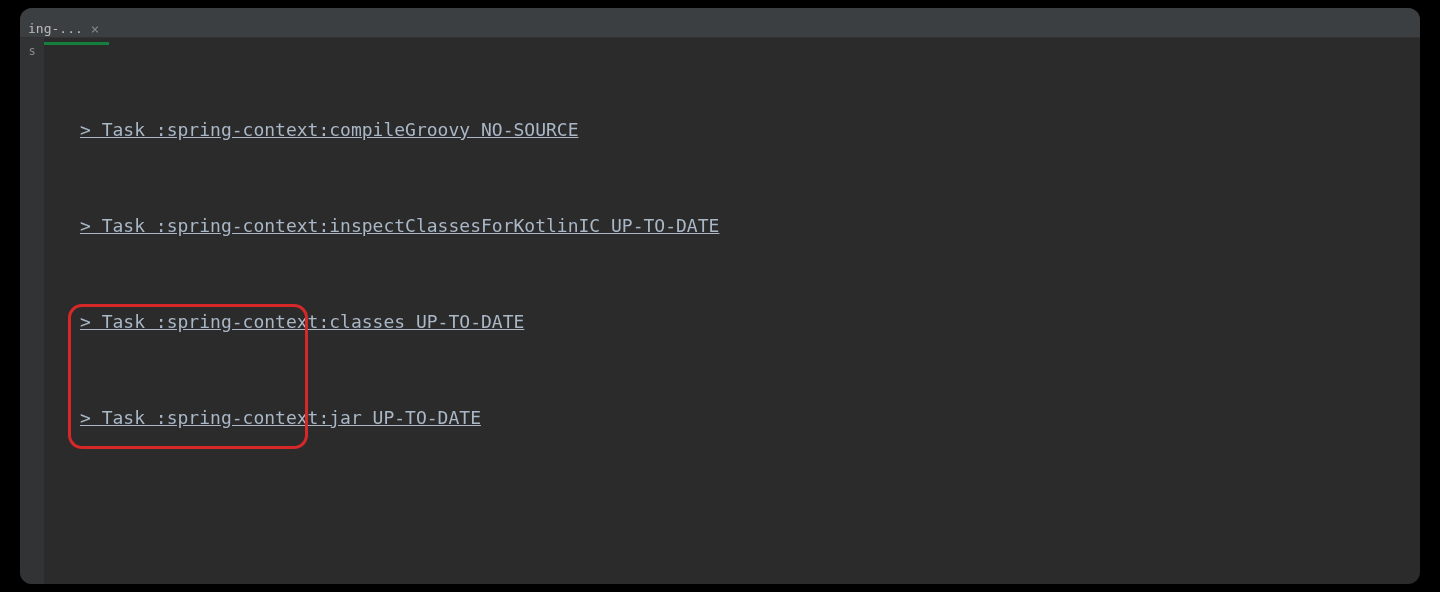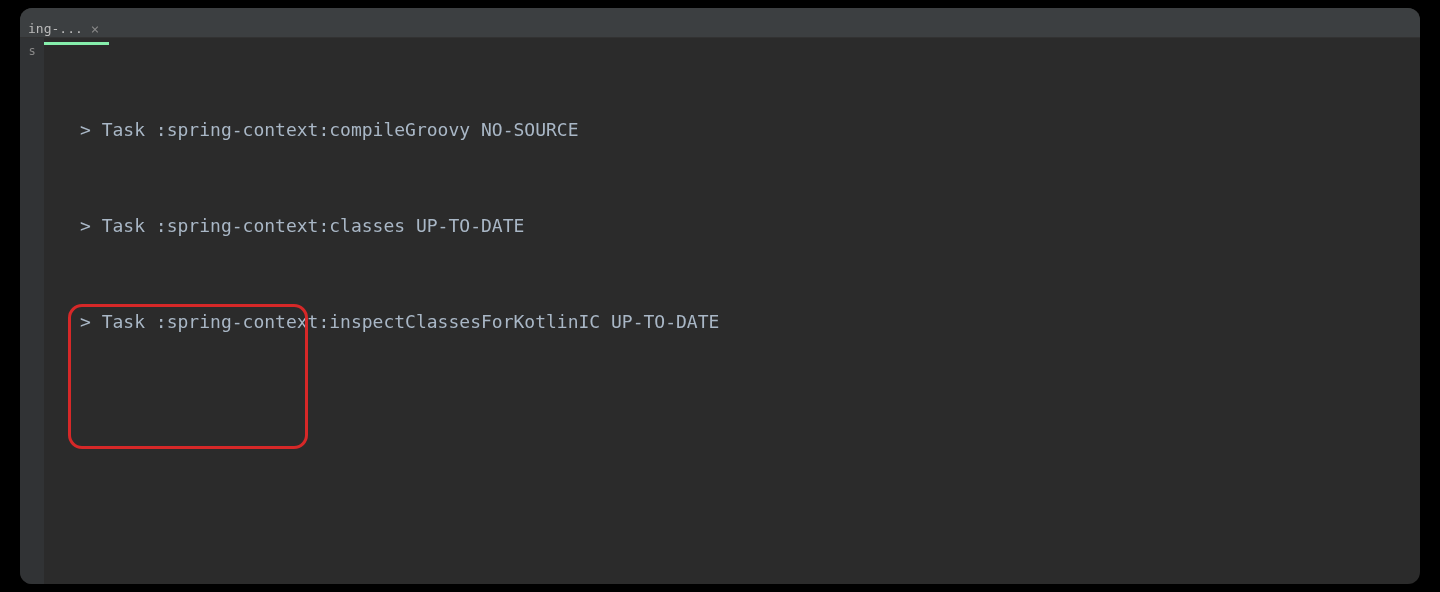--- a/index.html
+++ b/index.html
@@ -38,21 +38,21 @@
       display: flex;
       align-items: center;
       padding: 0 8px;
       height: 100%;
       color: #bbbbbb;
       font-size: 13px;
       position: relative;
       cursor: pointer;
     }
     .tab.active {
-      border-bottom: 3px solid #86efac;
+      border-bottom: 3px solid #15803d;
       margin-top: 15px;
     }
     .tab-close {
       margin-left: 6px;
       color: #888;
       font-size: 14px;
       cursor: pointer;
       padding: 0 2px;
     }
     .gutter {
@@ -76,20 +76,21 @@
       padding: 12px 12px 12px 60px;
       color: #a9b7c6;
       font-size: 18px;
       line-height: 32px;
       white-space: pre;
       position: relative;
     }
     .console-line {
       display: block;
       min-height: 32px;
+      text-decoration: underline;
     }
     .highlight-box {
       position: absolute;
       border: 3px solid #d62828;
       border-radius: 14px;
       pointer-events: none;
       left: 48px;
       top: 266px;
       width: 240px;
       height: 145px;
@@ -105,22 +106,23 @@
       <span class="tab-close">×</span>
     </div>
   </div>
 
   <div class="gutter">
     <span class="gutter-char">s</span>
   </div>
 
   <div class="console-output">
     <span class="console-line">&gt; Task :spring-context:compileGroovy NO-SOURCE</span>
+    <span class="console-line">&gt; Task :spring-context:inspectClassesForKotlinIC UP-TO-DATE</span>
     <span class="console-line">&gt; Task :spring-context:classes UP-TO-DATE</span>
-    <span class="console-line">&gt; Task :spring-context:inspectClassesForKotlinIC UP-TO-DATE</span>
+    <span class="console-line">&gt; Task :spring-context:jar UP-TO-DATE</span>
     
     
     
     
     
     
     
     
     
     

